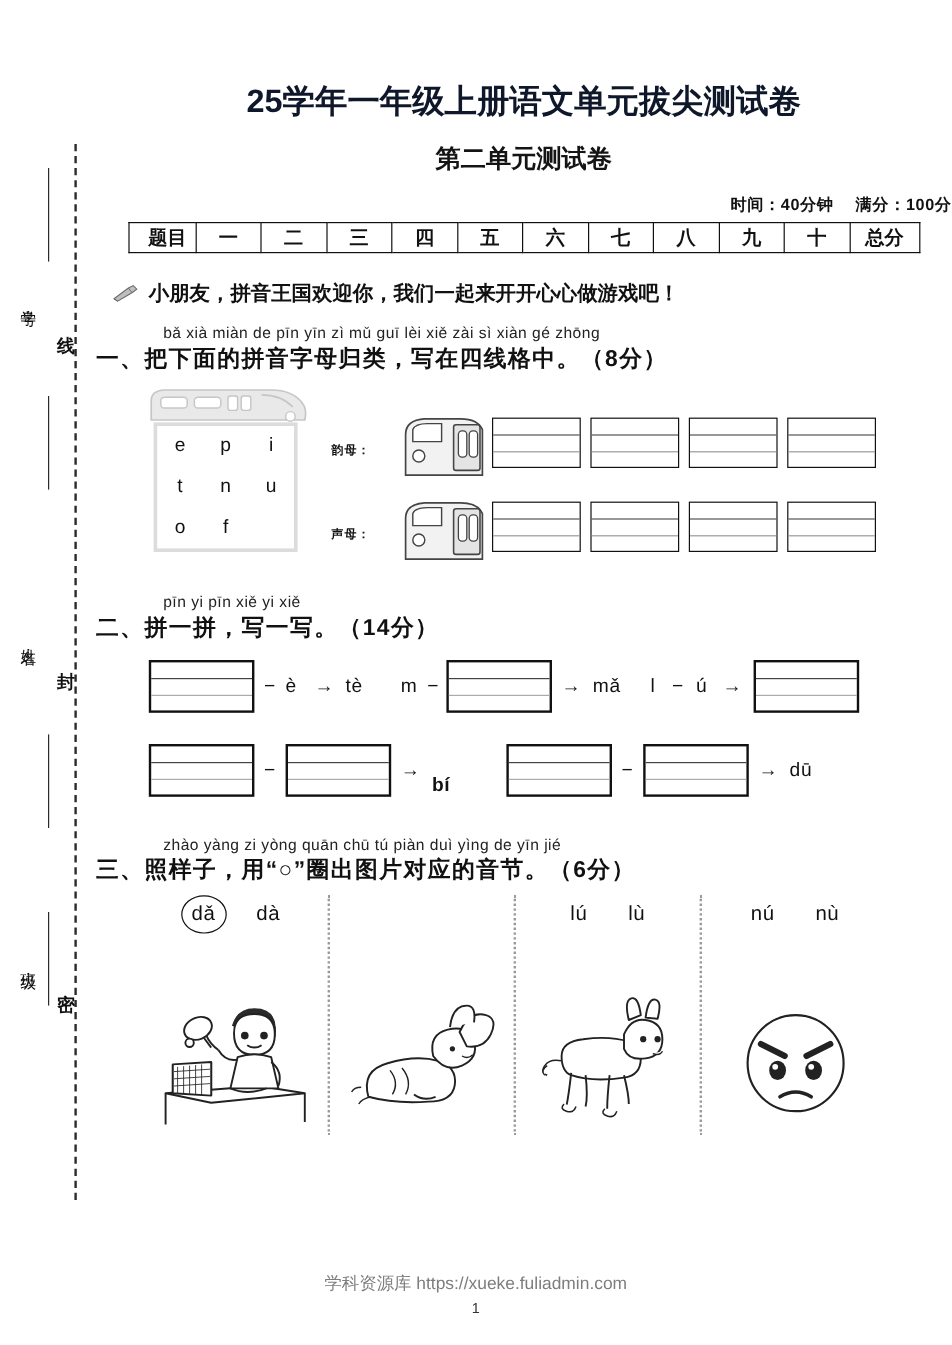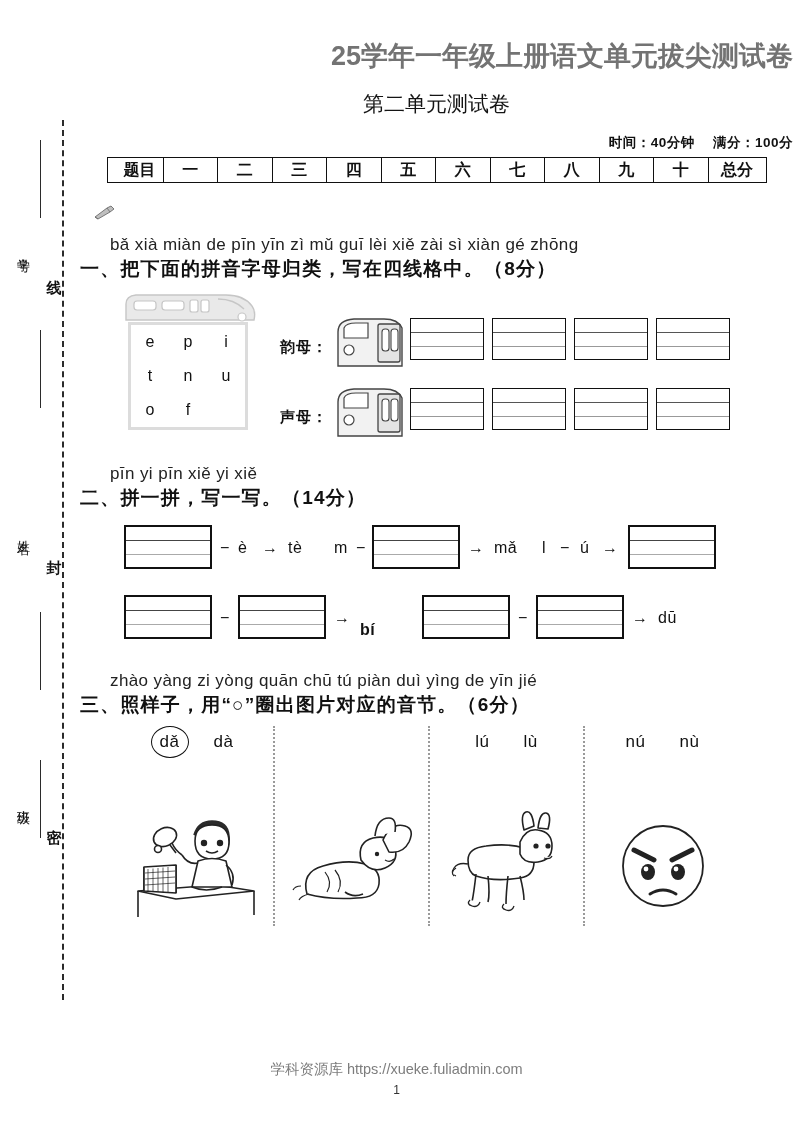--- a/index.html
+++ b/index.html
@@ -34,31 +34,31 @@
   .vtext.small { font-size: 13px; font-weight: normal; }
   .vline {
     position: absolute; left: 40px; width: 0;
     border-left: 1px solid #2b2b2b; height: 78px;
   }
 
   
   #page { position: absolute; left: 80px; top: 0; width: 713px; height: 1121px; }
 
   .title-main {
-    text-align: right;
+    text-align: center;
     font-size: 27px;
     font-weight: bold;
     letter-spacing: 0px;
-    margin-top: 38px;
-    color: #737373;
+    margin-top: 66px;
+    color: #0f172a;
   }
   .title-sub {
     text-align: center;
     font-size: 21px;
-    font-weight: normal;
+    font-weight: bold;
     margin-top: 16px;
     color: #141414;
   }
 
   .meta-line {
     margin-top: 16px;
     text-align: right;
     font-size: 13.5px;
     font-weight: bold;
     letter-spacing: 0.5px;
@@ -90,23 +90,23 @@
     font-weight: bold;
     display: flex;
     align-items: center;
     gap: 8px;
   }
   .pen-icon { flex: 0 0 auto; }
 
   
   .qblock { margin-top: 14px; position: relative; }
   .q-pinyin {
-    font-size: 17px;
+    font-size: 13px;
     letter-spacing: 0.4px;
-    margin-left: 30px;
+    margin-left: 56px;
     color: #222;
     white-space: nowrap;
   }
   .q-title {
     font-size: 19px;
     font-weight: bold;
     letter-spacing: 1.2px;
     margin-top: 1px;
     color: #111;
     white-space: nowrap;
@@ -125,22 +125,22 @@
     grid-template-rows: repeat(3, 1fr);
     align-items: center;
     justify-items: center;
     font-size: 16px;
   }
   .card-top {
     position: absolute; left: 42px; top: 0px;
     width: 136px; height: 36px;
   }
   .rail-label {
-    font-size: 15px; font-weight: bold; letter-spacing: 1px;
-    position: absolute; width: 56px; text-align: center;
+    font-size: 10px; font-weight: bold; letter-spacing: 1px;
+    position: absolute; width: 56px;
   }
   .grid4 {
     position: absolute;
     width: 74px; height: 42px;
     border: 1.8px solid #111;
     background: #fff;
   }
   .grid4::before, .grid4::after {
     content: ""; position: absolute; left: 0; right: 0; height: 0;
   }
@@ -251,20 +251,21 @@
     </tr>
   </tbody>
     </table>
 
   <div class="greeting">
     <svg class="pen-icon" width="22" height="16" viewBox="0 0 22 16">
       <path d="M1 12 L13 3 L17 1 L20 4 L16 7 L4 14 Z" fill="#bfbfbf" stroke="#6b6b6b" stroke-width="0.9"></path>
       <path d="M13 3 L16 7" stroke="#6b6b6b" stroke-width="0.8"></path>
       <path d="M1 12 L4 14" stroke="#6b6b6b" stroke-width="0.8"></path>
     </svg>
+    <span>小朋友，拼音王国欢迎你，我们一起来开开心心做游戏吧！</span>
   </div>
 
   <div class="qblock">
     <div class="q-pinyin">bǎ xià miàn de pīn yīn zì mǔ guī lèi   xiě zài sì xiàn gé zhōng</div>
     <div class="q-title">一、把下面的拼音字母归类，写在四线格中。（8分）</div>
 
     <div id="q1-body">
 
       <svg class="card-top" viewBox="0 0 136 36">
         <path d="M4 30 L4 14 Q4 6 14 5 L104 5 Q122 5 130 16 Q134 21 132 30 Z" fill="#e9e9e9" stroke="#c6c6c6" stroke-width="1.4"></path>

